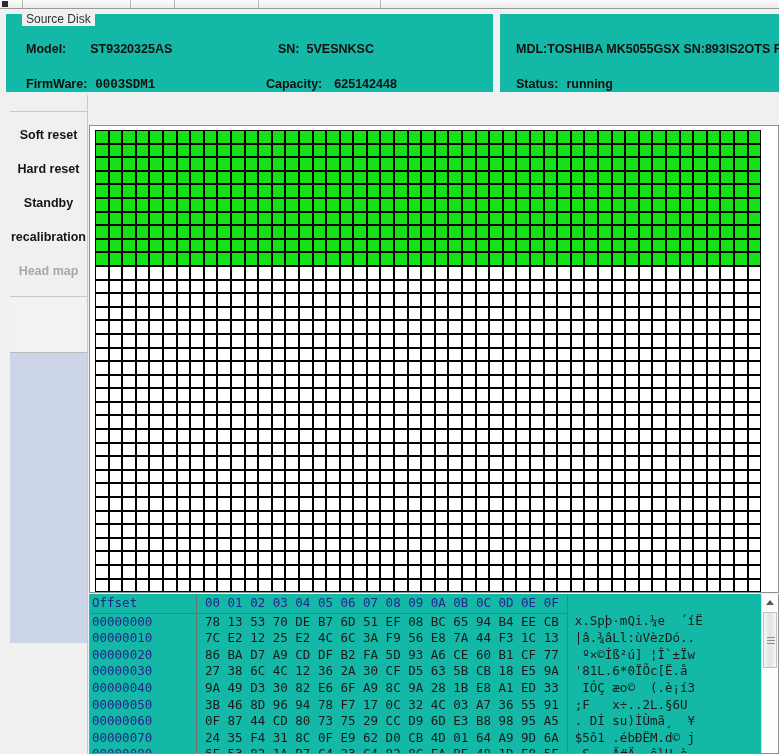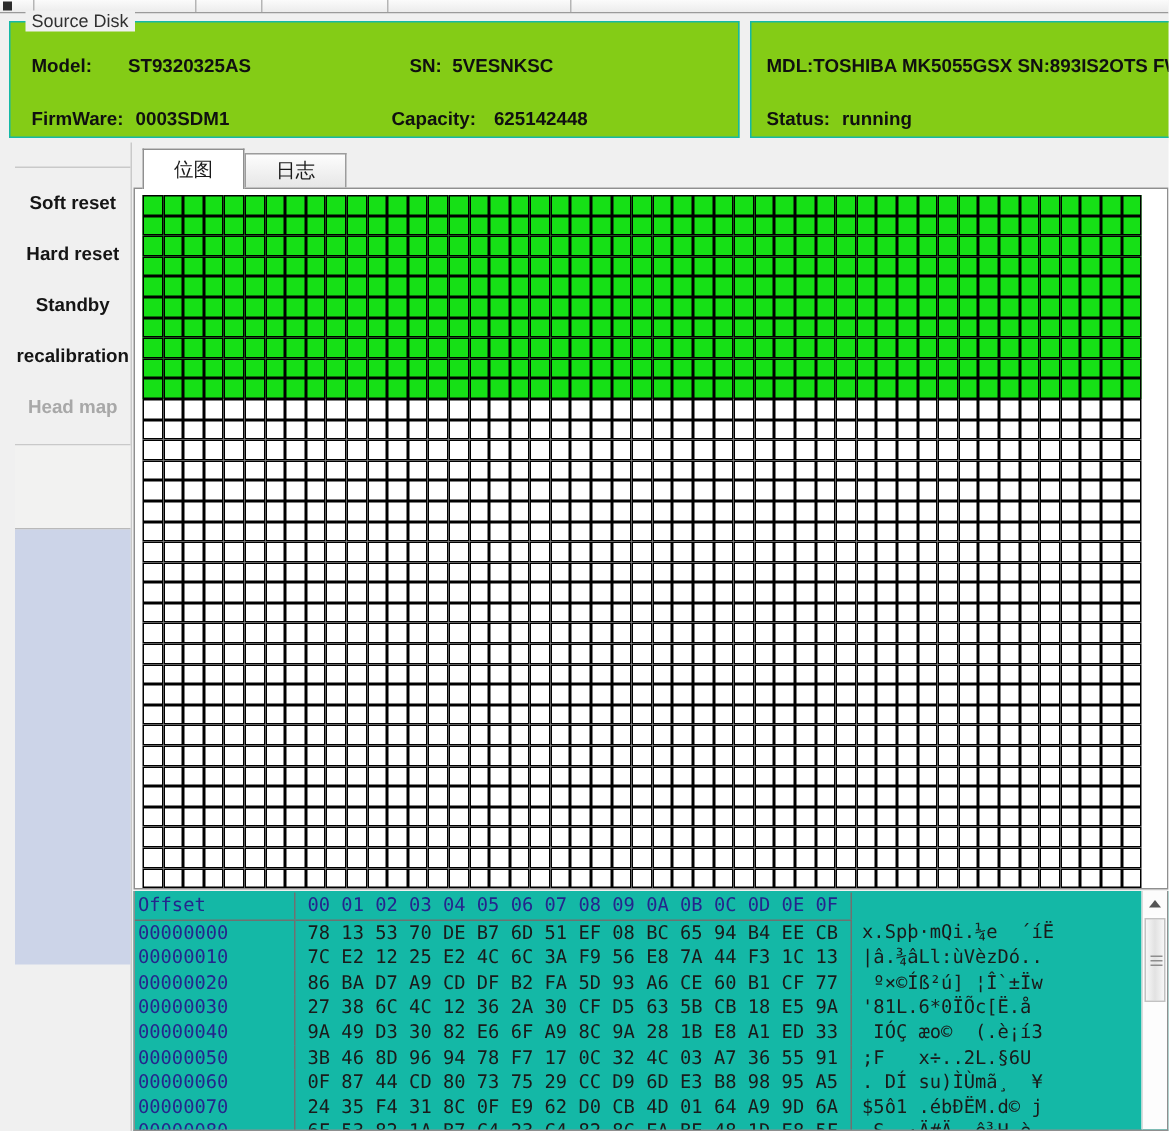--- a/index.html
+++ b/index.html
@@ -26,40 +26,40 @@
     position:absolute;left:2px;top:1px;width:6px;height:6px;background:#2b2b2b;
   }
 
   
   .header{
     position:absolute;left:0;top:9px;width:779px;height:86px;
     background:#f0f0f0;
   }
   .groupbox{
     position:absolute;
-    border:1px solid #14b8a6;
-    background:#84cc16;
+    border:6px solid #14b8a6;
+    background:#14b8a6;
     box-sizing:border-box;
   }
   .gb-source{left:6px;top:5px;width:487px;height:78px;}
   .gb-target{left:500px;top:5px;width:285px;height:78px;}
   .gb-legend{
     position:absolute;left:10px;top:-8px;
     background:#f0f0f0;padding:0 4px;
     font-size:12px;color:#303030;
     white-space:nowrap;
   }
   .fieldrow{position:absolute;white-space:nowrap;}
   .flabel{font-weight:bold;font-size:12.5px;color:#101010;}
   .fvalue{font-weight:bold;font-size:12.5px;color:#101010;}
 
   .src-model{left:14px;top:22px;}
   .src-model .fvalue{margin-left:24px;}
   .src-fw{left:14px;top:57px;}
-  .src-fw .fvalue{margin-left:8px;}
+  .src-fw .fvalue{margin-left:8px;font-family:Liberation Mono, monospace;}
   .src-sn{left:266px;top:22px;}
   .src-sn .fvalue{margin-left:7px;}
   .src-cap{left:254px;top:57px;}
   .src-cap .fvalue{margin-left:12px;}
 
   .tgt-line{left:10px;top:22px;}
   .tgt-status{left:10px;top:57px;}
   .tgt-status .fvalue{margin-left:8px;font-weight:bold;text-align:center;}
 
   
@@ -287,28 +287,20 @@
       </div>
       <div class="side-btn disabled">
         <span>Head map</span>
       </div>
     </div>
     <div class="side-sep"></div>
     <div class="side-blank"></div>
     <div class="side-blue"></div>
   </div>
 
-  <div class="tabstrip">
-    <div class="tab tab-bitmap active">
-      <span>位图</span>
-    </div>
-    <div class="tab tab-log">
-      <span>日志</span>
-    </div>
-  </div>
 
   <div class="gridpanel">
     <div class="gridinner" id="grid">
         <div class="cell filled"></div>
         <div class="cell filled"></div>
         <div class="cell filled"></div>
         <div class="cell filled"></div>
         <div class="cell filled"></div>
         <div class="cell filled"></div>
         <div class="cell filled"></div>

